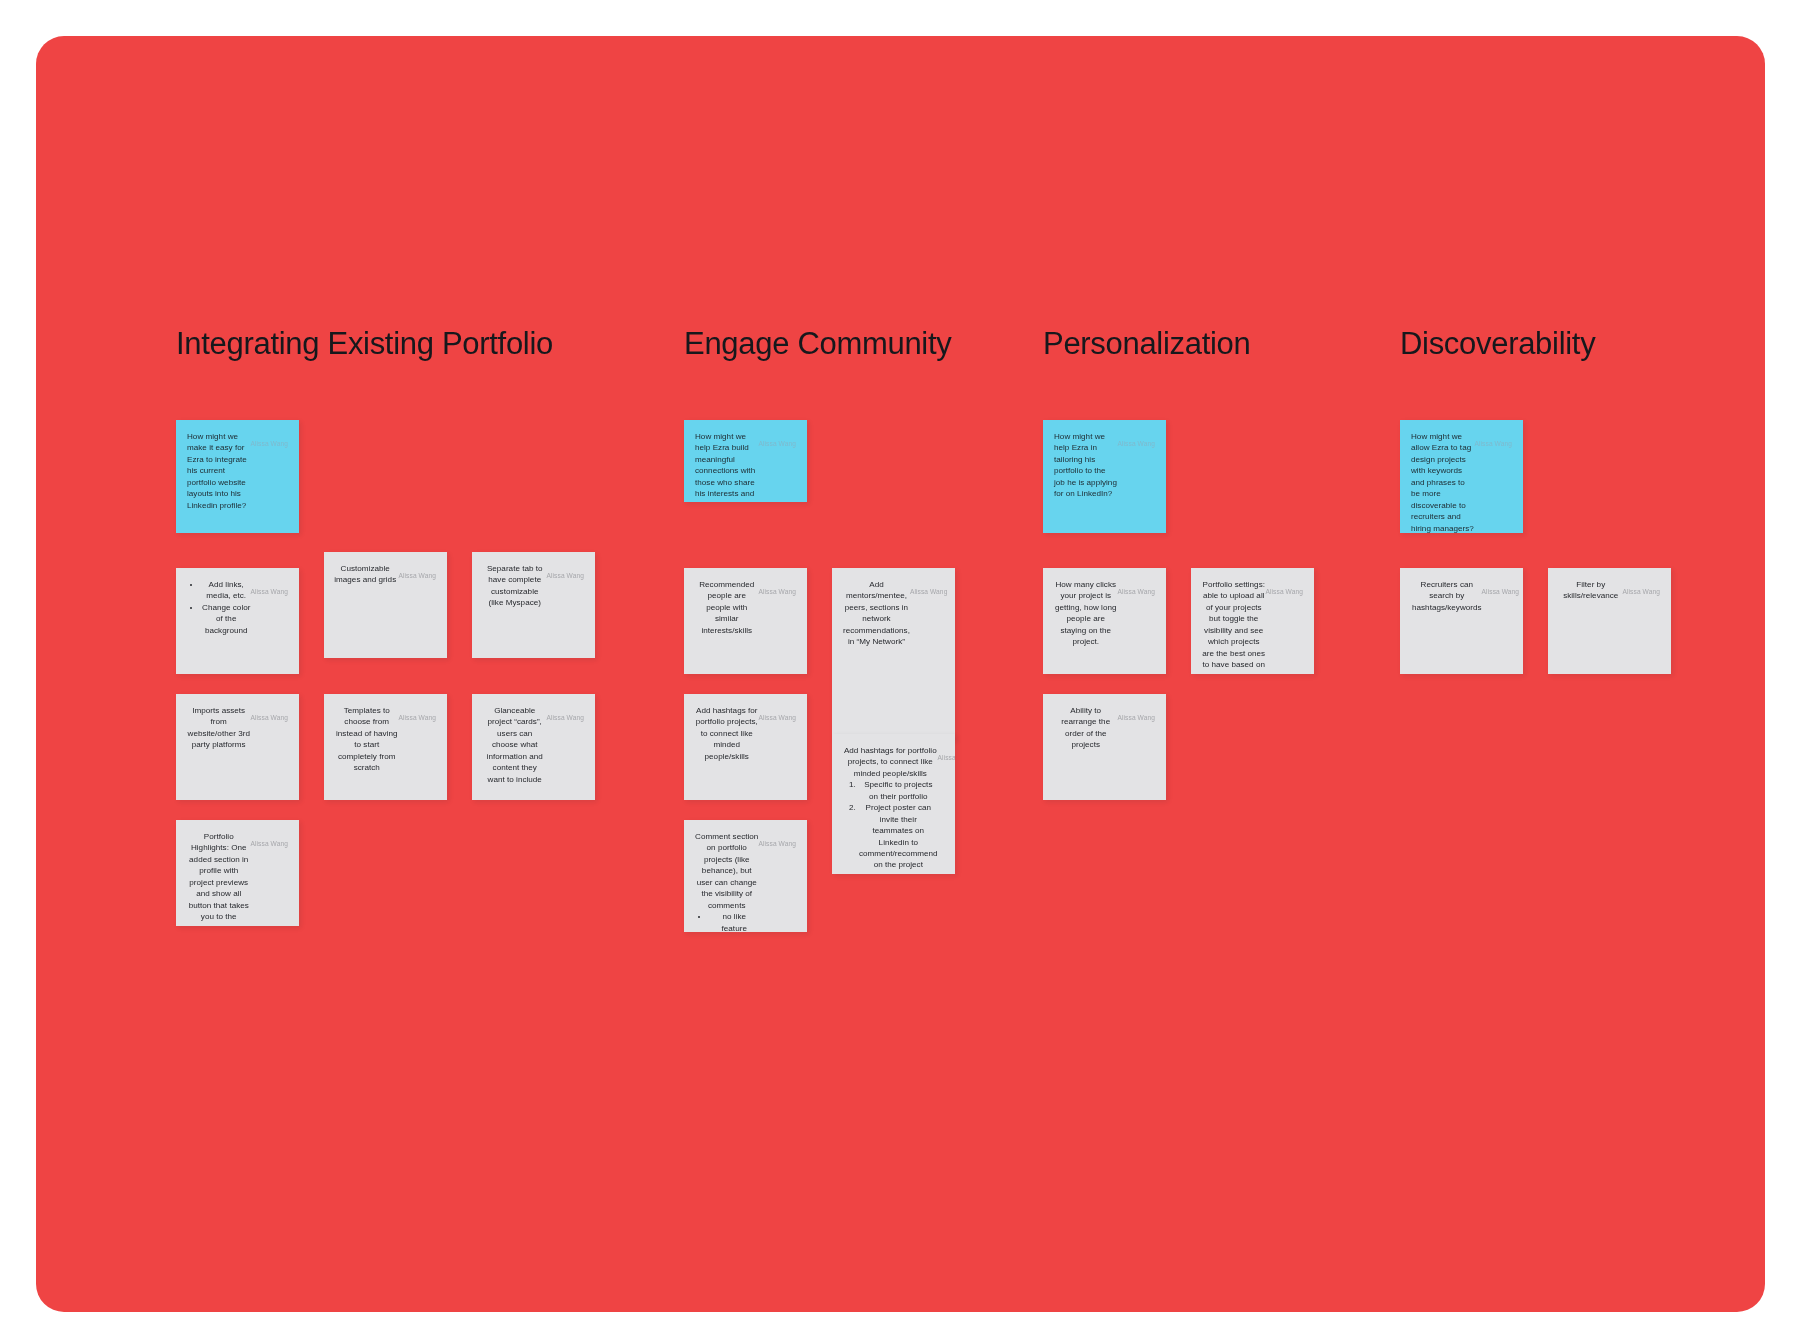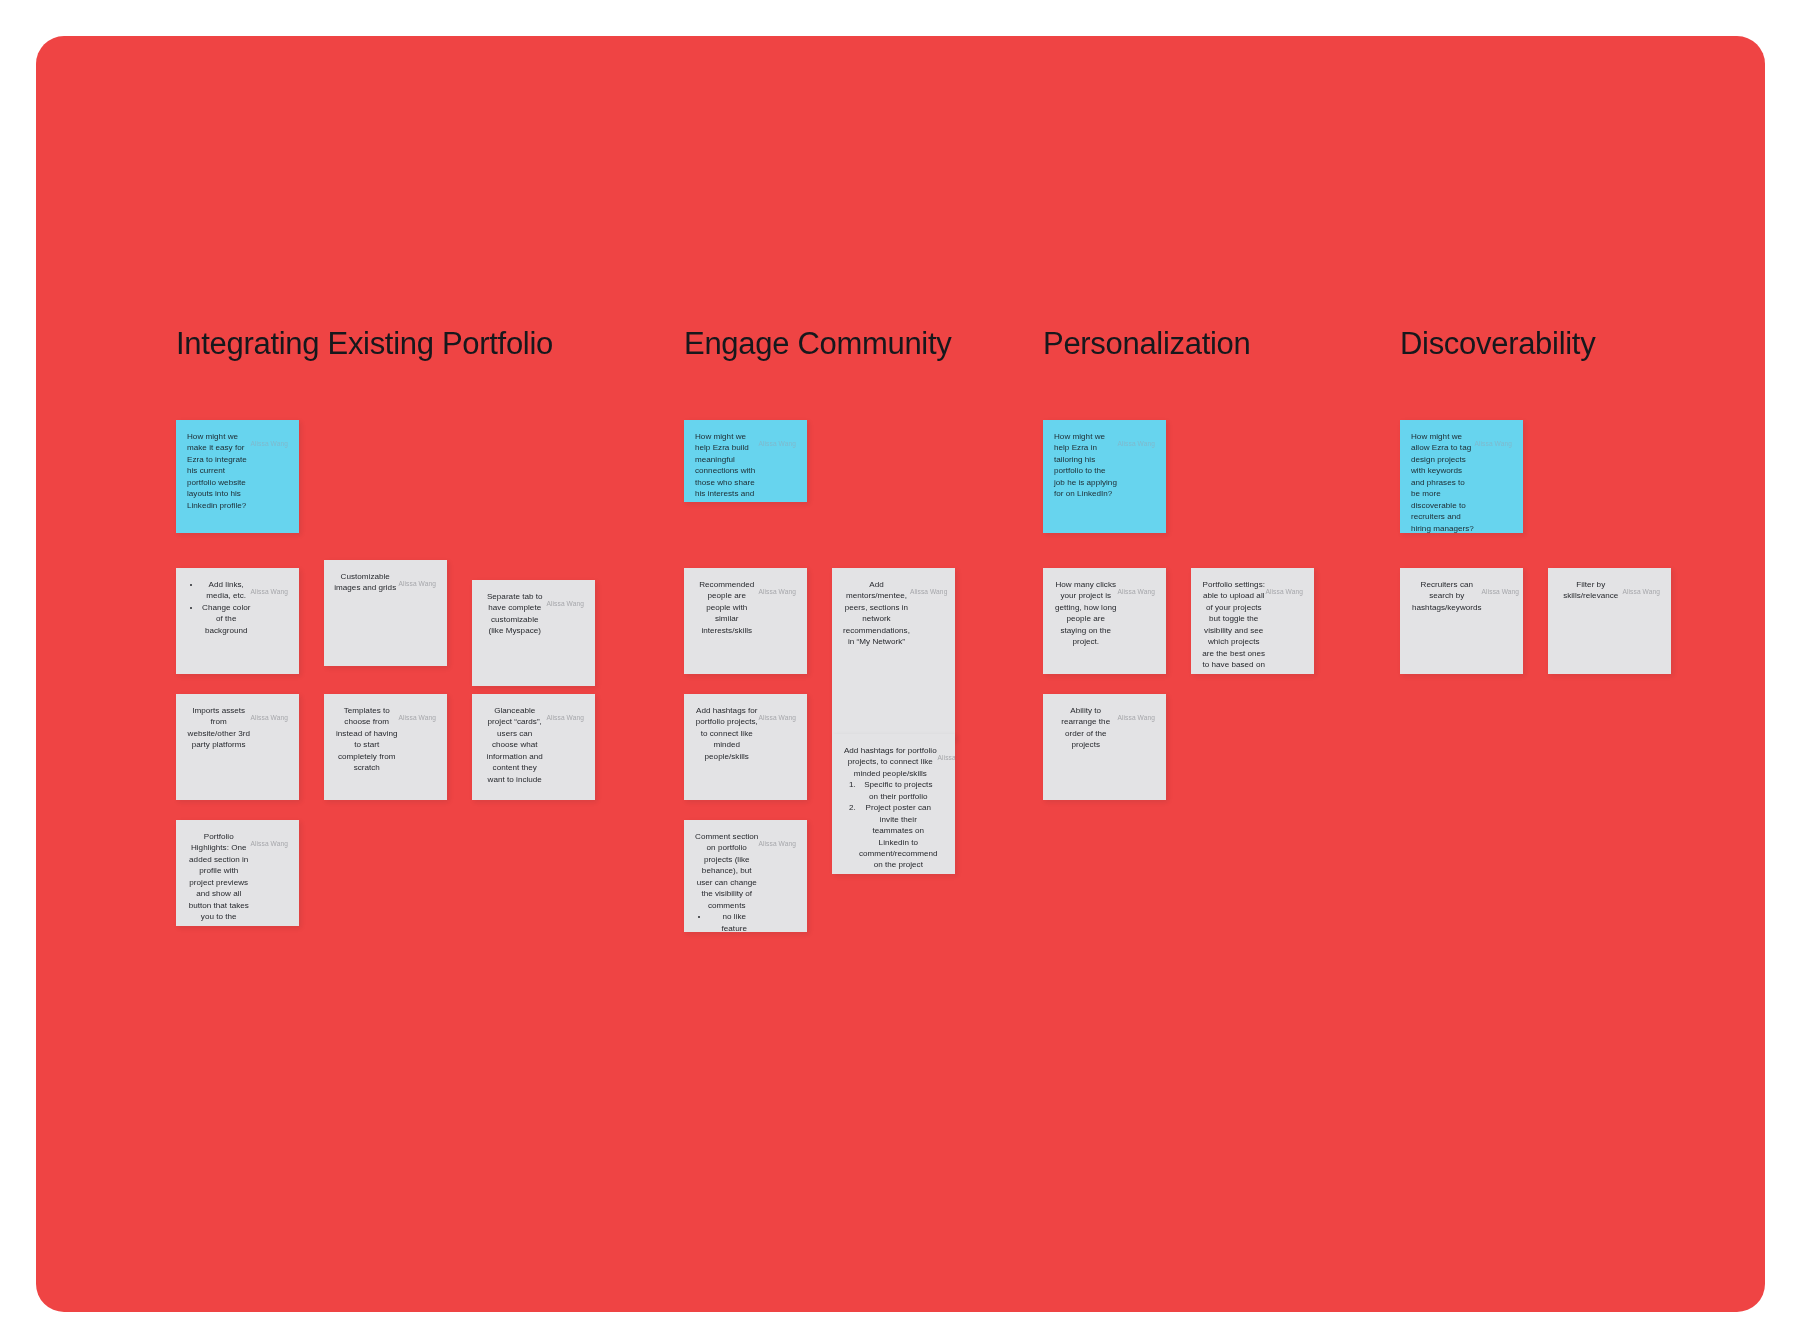--- a/index.html
+++ b/index.html
@@ -130,27 +130,27 @@
           </div>
           <div class="note gray" style="left: 0px; top: 148px; height: 106px;">
             <div class="note-body">
               <ul>
                 <li>Add links, media, etc.</li>
                 <li>Change color of the background</li>
               </ul>
             </div>
             <div class="note-author">Alissa Wang</div>
           </div>
-          <div class="note gray" style="left: 148px; top: 140px; height: 106px; padding-left: 8px;">
+          <div class="note gray" style="left: 148px; top: 132px; height: 106px; padding-left: 8px;">
             <div class="note-body">
               <p>Customizable images and grids</p>
             </div>
             <div class="note-author">Alissa Wang</div>
           </div>
-          <div class="note gray" style="left: 296px; top: 160px; height: 106px;">
+          <div class="note gray" style="left: 296px; top: 132px; height: 106px;">
             <div class="note-body">
               <p>Separate tab to have complete customizable (like Myspace)</p>
             </div>
             <div class="note-author">Alissa Wang</div>
           </div>
           <div class="note gray" style="left: 0px; top: 274px; height: 106px;">
             <div class="note-body">
               <p>Imports assets from website/other 3rd party platforms</p>
             </div>
             <div class="note-author">Alissa Wang</div>

